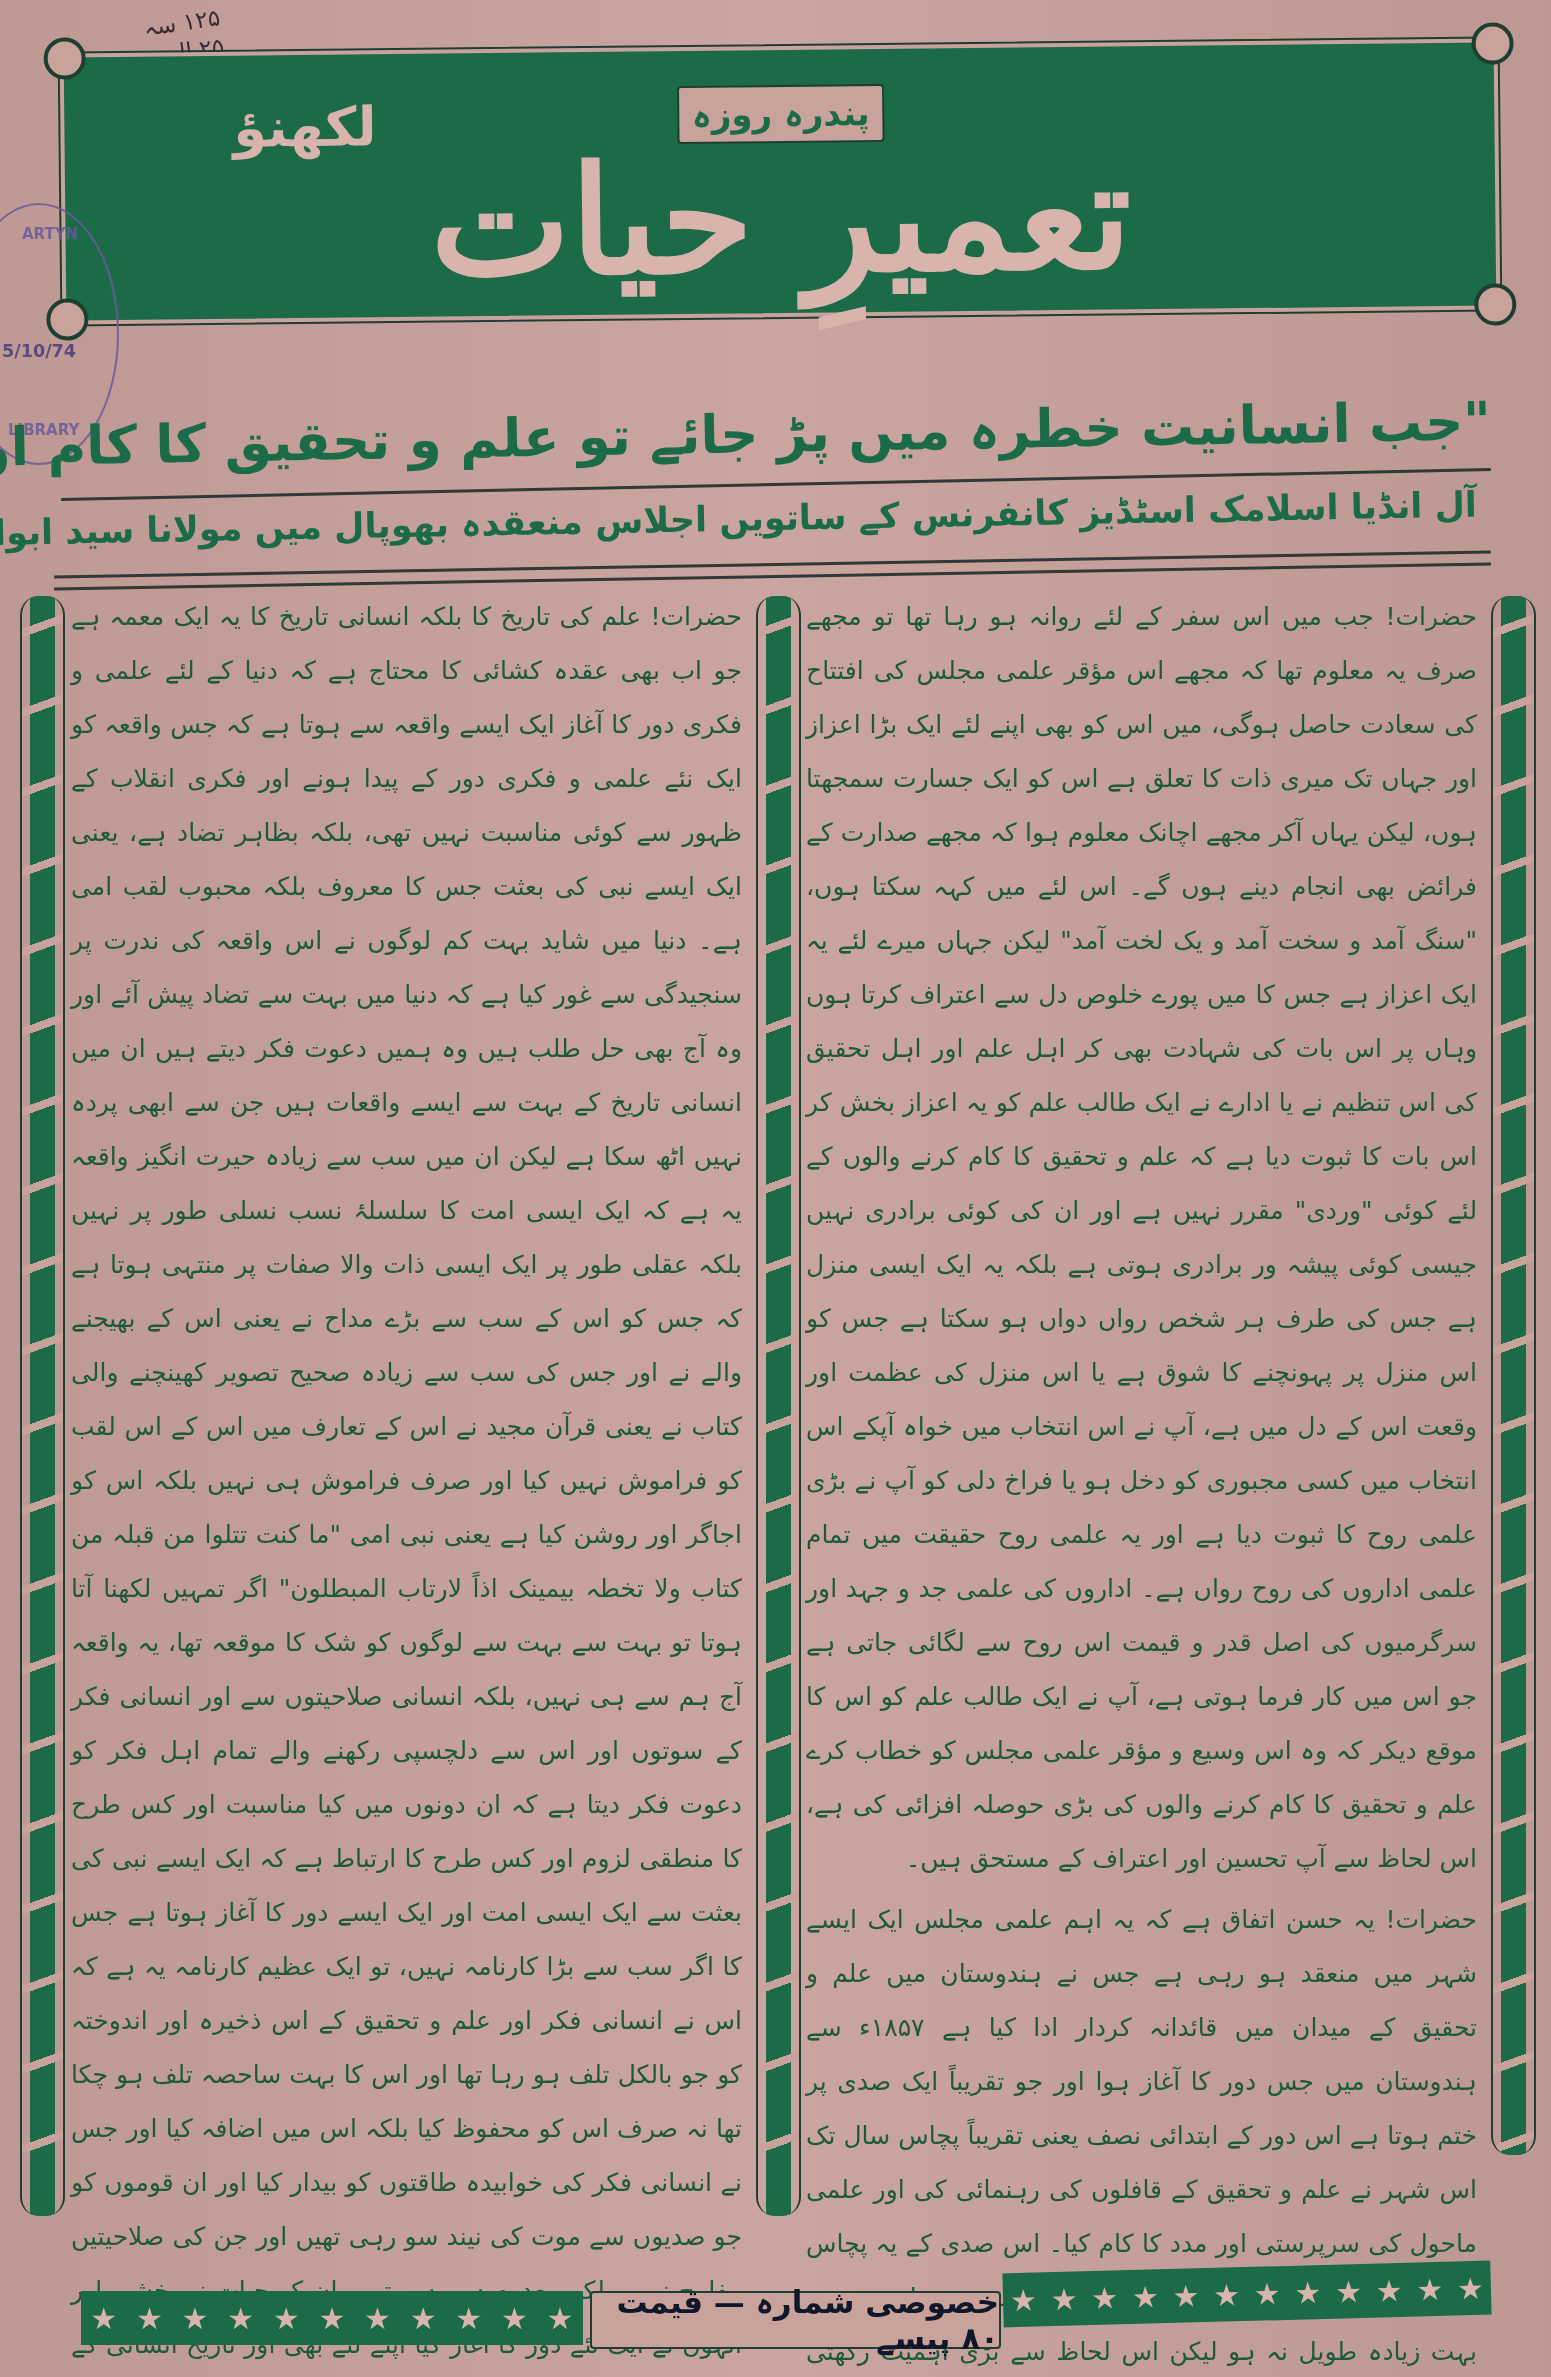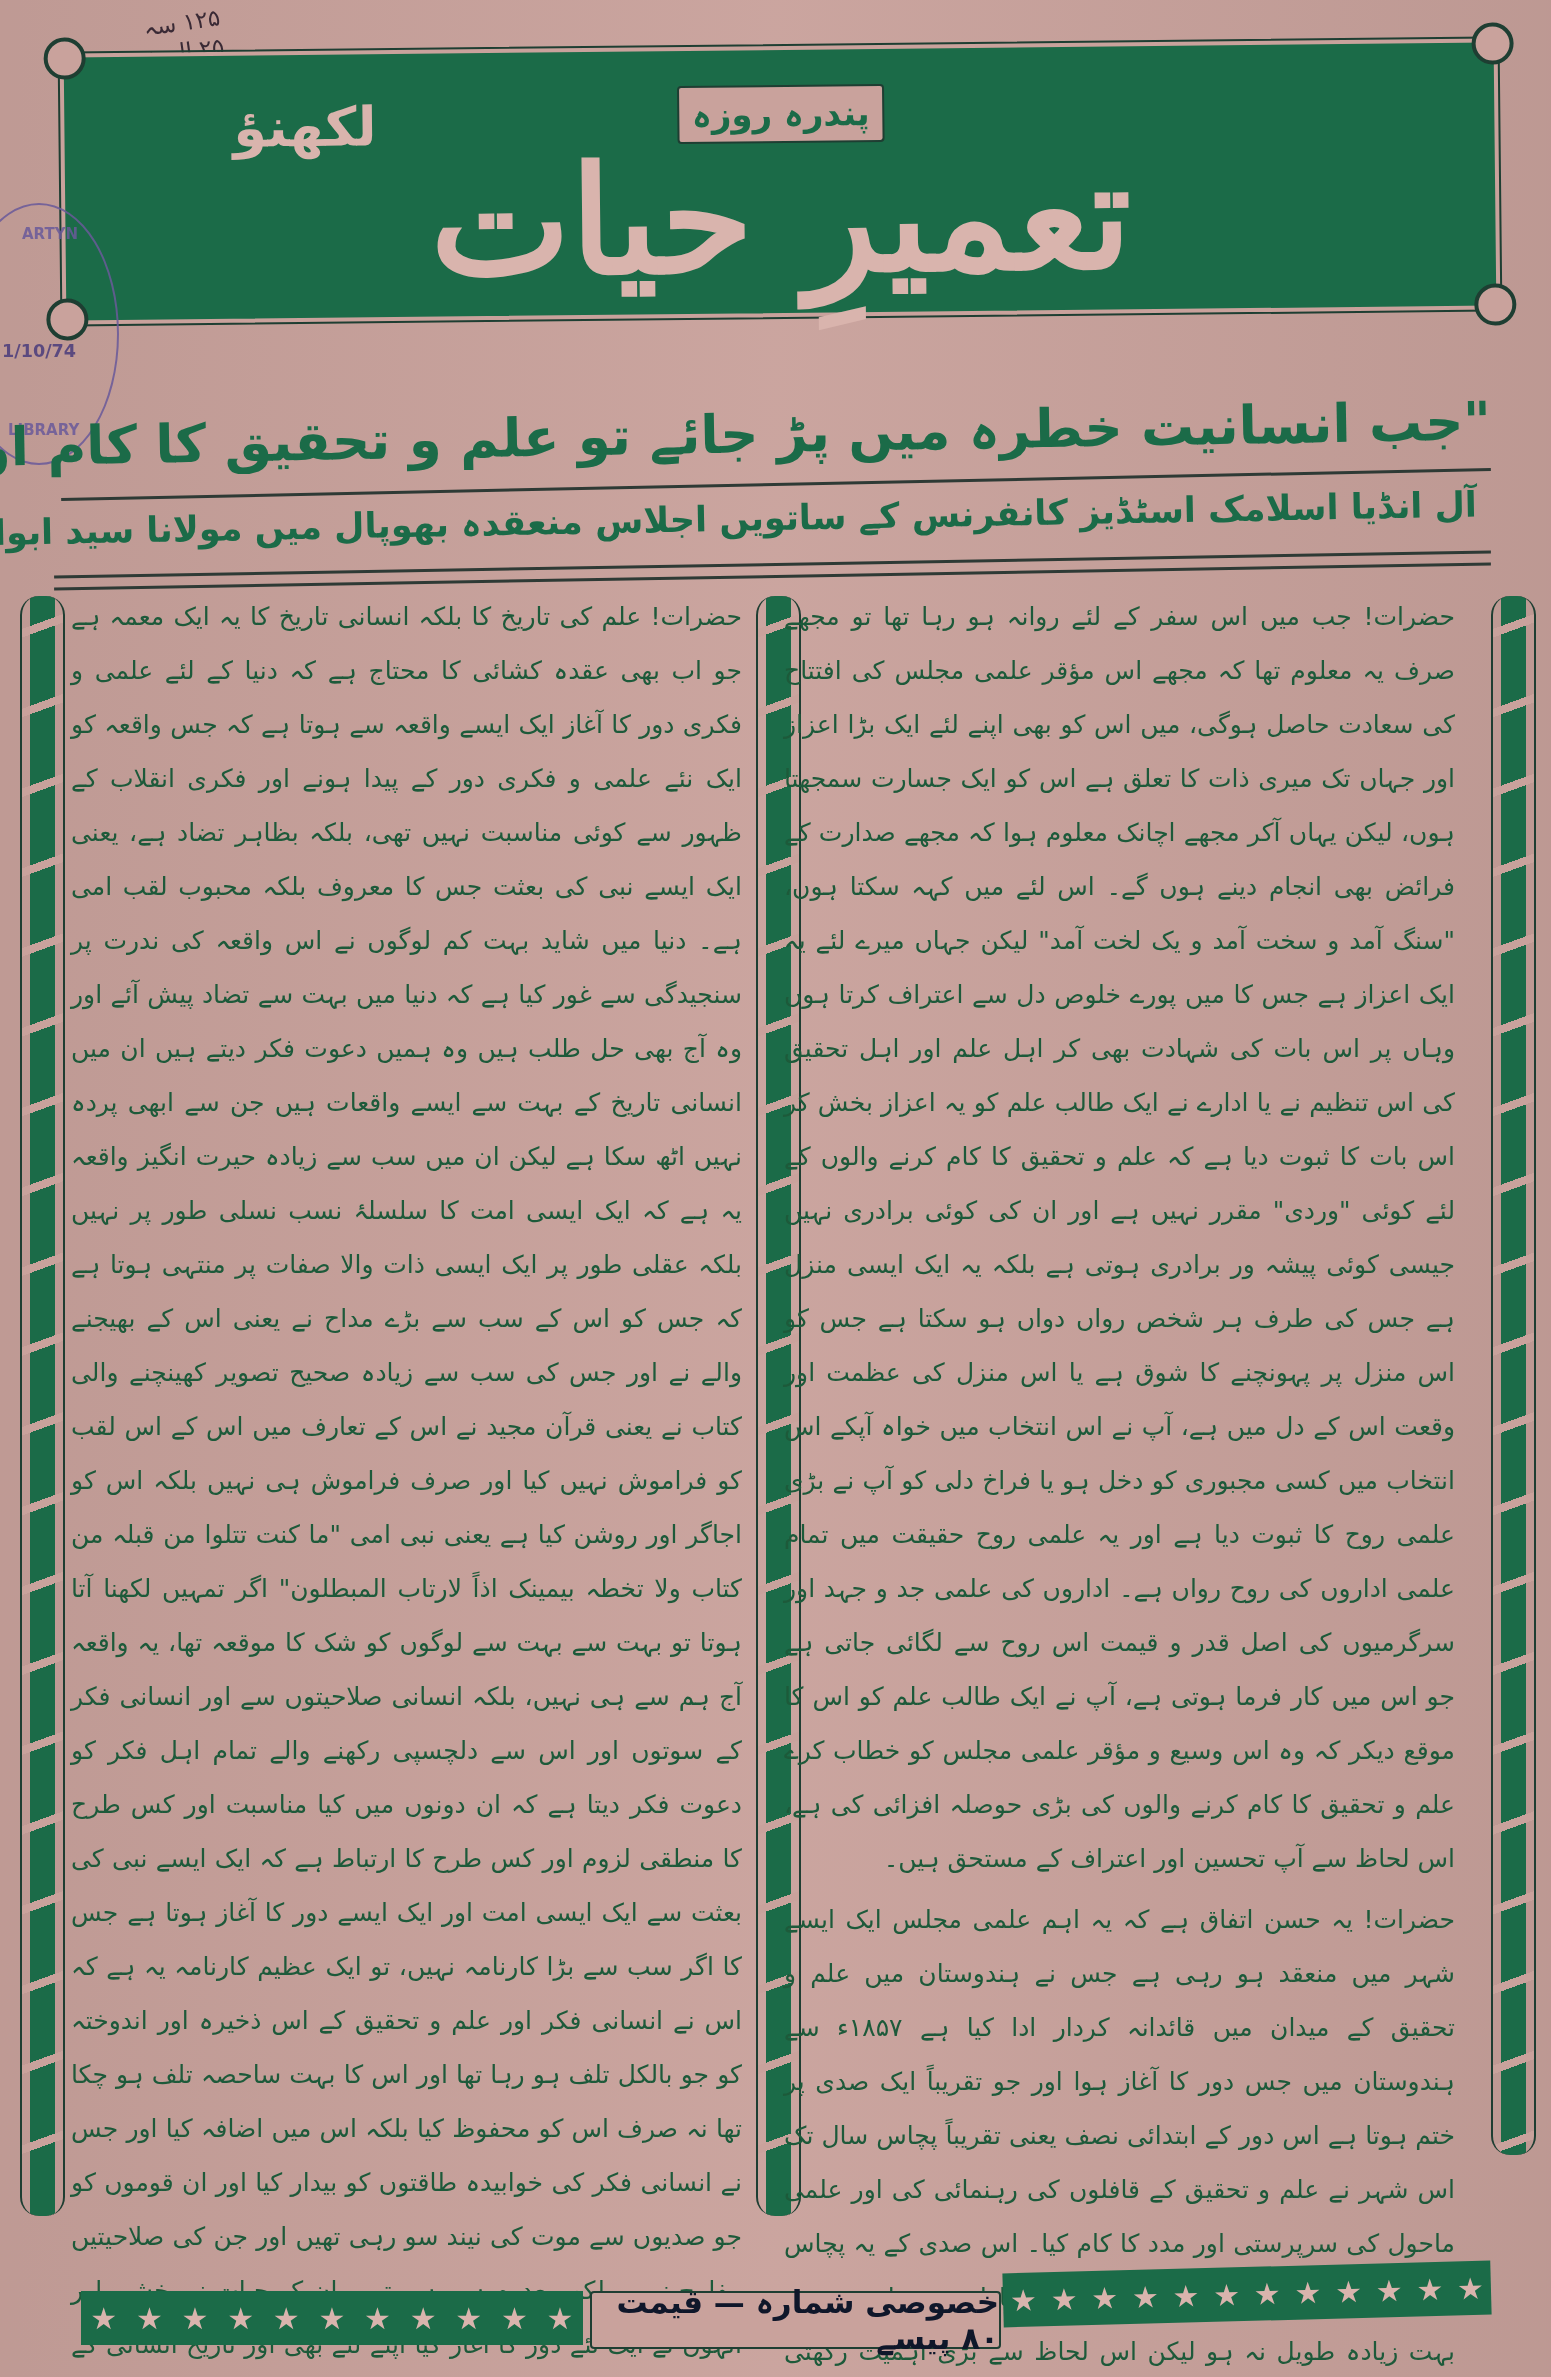--- a/index.html
+++ b/index.html
@@ -87,35 +87,35 @@
   <span class="knot" style="right:-20.3px;top:-20.3px"></span>
   <span class="knot" style="left:-20.3px;bottom:-20.3px"></span>
   <span class="knot" style="right:-20.3px;bottom:-20.3px"></span>
   <div class="tag-fortnightly">پندرہ روزہ</div>
   <div class="city">لکھنؤ</div>
   <div class="title">تعمیرِ حیات</div>
 </div>
 
 <div class="stamp">
   <span class="s1">ARTYN</span>
-  <span class="s2">1/10/74</span>
+  <span class="s2">5/10/74</span>
   <span class="s3">LIBRARY</span>
 </div>
 
 <div class="headline">"جب انسانیت خطرہ میں پڑ جائے تو علم و تحقیق کا کام اور ادب و شاعری بے معنی نظر آتے ہیں"</div>
 <div class="rule" style="left:61px;top:483px;width:1430px;transform:rotate(-1.2deg)"></div>
 <div class="subhead">آل انڈیا اسلامک اسٹڈیز کانفرنس کے ساتویں اجلاس منعقدہ بھوپال میں مولانا سید ابوالحسن علی ندوی کی صدارتی تقریر۔</div>
 <div class="rule" style="left:54px;top:563px;width:1437px;transform:rotate(-1deg)"></div>
 <div class="rule" style="left:54px;top:575px;width:1437px;transform:rotate(-1deg)"></div>
 
 <div class="rope" style="left:20.3px"></div>
 <div class="rope" style="left:756px"></div>
 <div class="rope" style="left:1491px;height:1559px"></div>
 
-<div class="column" style="left:784px;width:671px">
+<div class="column" style="left:806px;width:671px">
   <p>حضرات! جب میں اس سفر کے لئے روانہ ہو رہا تھا تو مجھے صرف یہ معلوم تھا کہ مجھے اس مؤقر علمی مجلس کی افتتاح کی سعادت حاصل ہوگی، میں اس کو بھی اپنے لئے ایک بڑا اعزاز اور جہاں تک میری ذات کا تعلق ہے اس کو ایک جسارت سمجھتا ہوں، لیکن یہاں آکر مجھے اچانک معلوم ہوا کہ مجھے صدارت کے فرائض بھی انجام دینے ہوں گے۔ اس لئے میں کہہ سکتا ہوں، "سنگ آمد و سخت آمد و یک لخت آمد" لیکن جہاں میرے لئے یہ ایک اعزاز ہے جس کا میں پورے خلوص دل سے اعتراف کرتا ہوں وہاں پر اس بات کی شہادت بھی کر اہل علم اور اہل تحقیق کی اس تنظیم نے یا ادارے نے ایک طالب علم کو یہ اعزاز بخش کر اس بات کا ثبوت دیا ہے کہ علم و تحقیق کا کام کرنے والوں کے لئے کوئی "وردی" مقرر نہیں ہے اور ان کی کوئی برادری نہیں جیسی کوئی پیشہ ور برادری ہوتی ہے بلکہ یہ ایک ایسی منزل ہے جس کی طرف ہر شخص رواں دواں ہو سکتا ہے جس کو اس منزل پر پہونچنے کا شوق ہے یا اس منزل کی عظمت اور وقعت اس کے دل میں ہے، آپ نے اس انتخاب میں خواہ آپکے اس انتخاب میں کسی مجبوری کو دخل ہو یا فراخ دلی کو آپ نے بڑی علمی روح کا ثبوت دیا ہے اور یہ علمی روح حقیقت میں تمام علمی اداروں کی روح رواں ہے۔ اداروں کی علمی جد و جہد اور سرگرمیوں کی اصل قدر و قیمت اس روح سے لگائی جاتی ہے جو اس میں کار فرما ہوتی ہے، آپ نے ایک طالب علم کو اس کا موقع دیکر کہ وہ اس وسیع و مؤقر علمی مجلس کو خطاب کرے علم و تحقیق کا کام کرنے والوں کی بڑی حوصلہ افزائی کی ہے، اس لحاظ سے آپ تحسین اور اعتراف کے مستحق ہیں۔</p>
   <p>حضرات! یہ حسن اتفاق ہے کہ یہ اہم علمی مجلس ایک ایسے شہر میں منعقد ہو رہی ہے جس نے ہندوستان میں علم و تحقیق کے میدان میں قائدانہ کردار ادا کیا ہے ۱۸۵۷ء سے ہندوستان میں جس دور کا آغاز ہوا اور جو تقریباً ایک صدی پر ختم ہوتا ہے اس دور کے ابتدائی نصف یعنی تقریباً پچاس سال تک اس شہر نے علم و تحقیق کے قافلوں کی رہنمائی کی اور علمی ماحول کی سرپرستی اور مدد کا کام کیا۔ اس صدی کے یہ پچاس سال بہت اہم ہیں، ریاضی کے اعداد کے لحاظ سے خواہ یہ مدت بہت زیادہ طویل نہ ہو لیکن اس لحاظ سے بڑی اہمیت رکھتی ہے کہ ہندوستانی مسلمانوں کی زندگی میں یہ ایک بہت پر آشوب دور تھا اور سکون و اطمینان کیساتھ علمی موضوعات پر کام کرنا اسوقت عقل و حقیقت پسندی کے خلاف ایک اقدام نظر آتا تھا بھوپال کی حکمراں خاندان کو جس کو بعض اہل علم نے "سلطنت مومنات" کے نام سے یاد کیا ہے، یہ صاحب بصیرت اور علمی ذوق رکھنے والی بیگمات ہم سب کی شکریہ کی مستحق ہیں اور علمی تاریخ کے شکریہ کی مستحق ہیں کہ انہوں نے بہت سے اہل علم کو جو اپنے مضمون میں استاد کا اور سند کا درجہ رکھتے تھے ایک طویل عرصہ تک پوری یکسوئی اور فراغ خاطر کیساتھ علمی خدمت انجام دینے کا موقعہ فراہم کیا۔ میں شاید اس موضوع پر کچھ زیادہ کہتا لیکن ہمارے محترم اور محبوب دوست مولانا عمران خاں صاحب ندوی کے فاضلانہ خطبۂ استقبالیہ نے اب اس کی ضرورت باقی نہیں رکھی۔</p>
 
 </div>
 
 <div class="column" style="left:71px;width:671px">
   <p>حضرات! علم کی تاریخ کا بلکہ انسانی تاریخ کا یہ ایک معمہ ہے جو اب بھی عقدہ کشائی کا محتاج ہے کہ دنیا کے لئے علمی و فکری دور کا آغاز ایک ایسے واقعہ سے ہوتا ہے کہ جس واقعہ کو ایک نئے علمی و فکری دور کے پیدا ہونے اور فکری انقلاب کے ظہور سے کوئی مناسبت نہیں تھی، بلکہ بظاہر تضاد ہے، یعنی ایک ایسے نبی کی بعثت جس کا معروف بلکہ محبوب لقب امی ہے۔ دنیا میں شاید بہت کم لوگوں نے اس واقعہ کی ندرت پر سنجیدگی سے غور کیا ہے کہ دنیا میں بہت سے تضاد پیش آئے اور وہ آج بھی حل طلب ہیں وہ ہمیں دعوت فکر دیتے ہیں ان میں انسانی تاریخ کے بہت سے ایسے واقعات ہیں جن سے ابھی پردہ نہیں اٹھ سکا ہے لیکن ان میں سب سے زیادہ حیرت انگیز واقعہ یہ ہے کہ ایک ایسی امت کا سلسلۂ نسب نسلی طور پر نہیں بلکہ عقلی طور پر ایک ایسی ذات والا صفات پر منتہی ہوتا ہے کہ جس کو اس کے سب سے بڑے مداح نے یعنی اس کے بھیجنے والے نے اور جس کی سب سے زیادہ صحیح تصویر کھینچنے والی کتاب نے یعنی قرآن مجید نے اس کے تعارف میں اس کے اس لقب کو فراموش نہیں کیا اور صرف فراموش ہی نہیں بلکہ اس کو اجاگر اور روشن کیا ہے یعنی نبی امی "ما کنت تتلوا من قبلہ من کتاب ولا تخطہ بیمینک اذاً لارتاب المبطلون" اگر تمہیں لکھنا آتا ہوتا تو بہت سے بہت سے لوگوں کو شک کا موقعہ تھا، یہ واقعہ آج ہم سے ہی نہیں، بلکہ انسانی صلاحیتوں سے اور انسانی فکر کے سوتوں اور اس سے دلچسپی رکھنے والے تمام اہل فکر کو دعوت فکر دیتا ہے کہ ان دونوں میں کیا مناسبت اور کس طرح کا منطقی لزوم اور کس طرح کا ارتباط ہے کہ ایک ایسے نبی کی بعثت سے ایک ایسی امت اور ایک ایسے دور کا آغاز ہوتا ہے جس کا اگر سب سے بڑا کارنامہ نہیں، تو ایک عظیم کارنامہ یہ ہے کہ اس نے انسانی فکر اور علم و تحقیق کے اس ذخیرہ اور اندوختہ کو جو بالکل تلف ہو رہا تھا اور اس کا بہت ساحصہ تلف ہو چکا تھا نہ صرف اس کو محفوظ کیا بلکہ اس میں اضافہ کیا اور جس نے انسانی فکر کی خوابیدہ طاقتوں کو بیدار کیا اور ان قوموں کو جو صدیوں سے موت کی نیند سو رہی تھیں اور جن کی صلاحیتیں مفلوج نہیں بلکہ معدوم ہو رہی تھیں ان کو حیات نو بخشی اور انہوں نے ایک نئے دور کا آغاز کیا اپنے لئے بھی اور تاریخ انسانی کے لئے بھی، شیخ سعدی نے کہا تھا ؎</p>
 
 </div>
 

